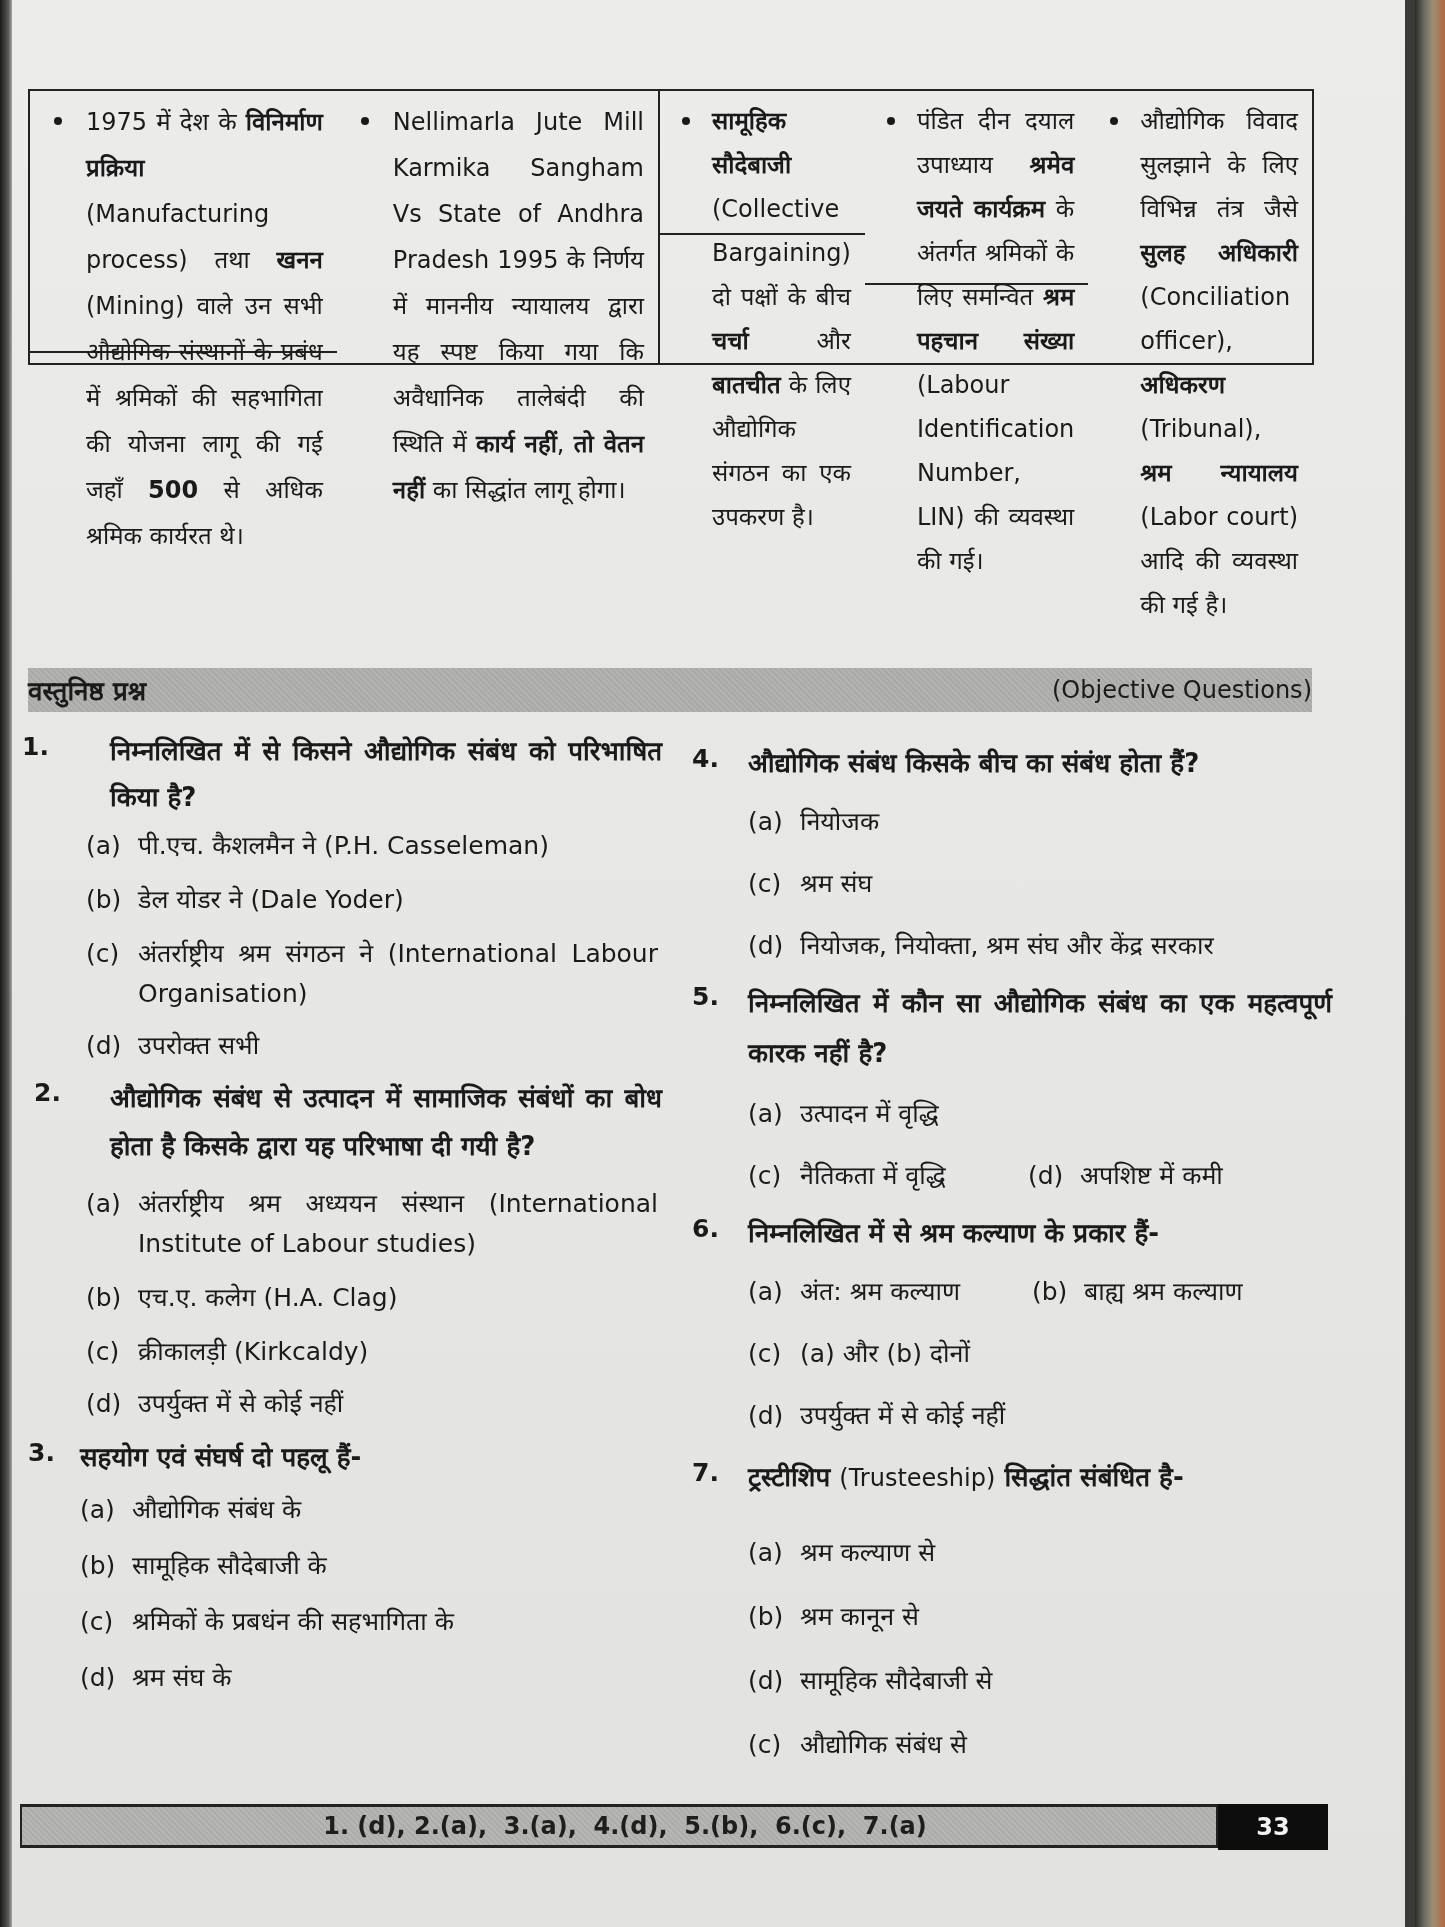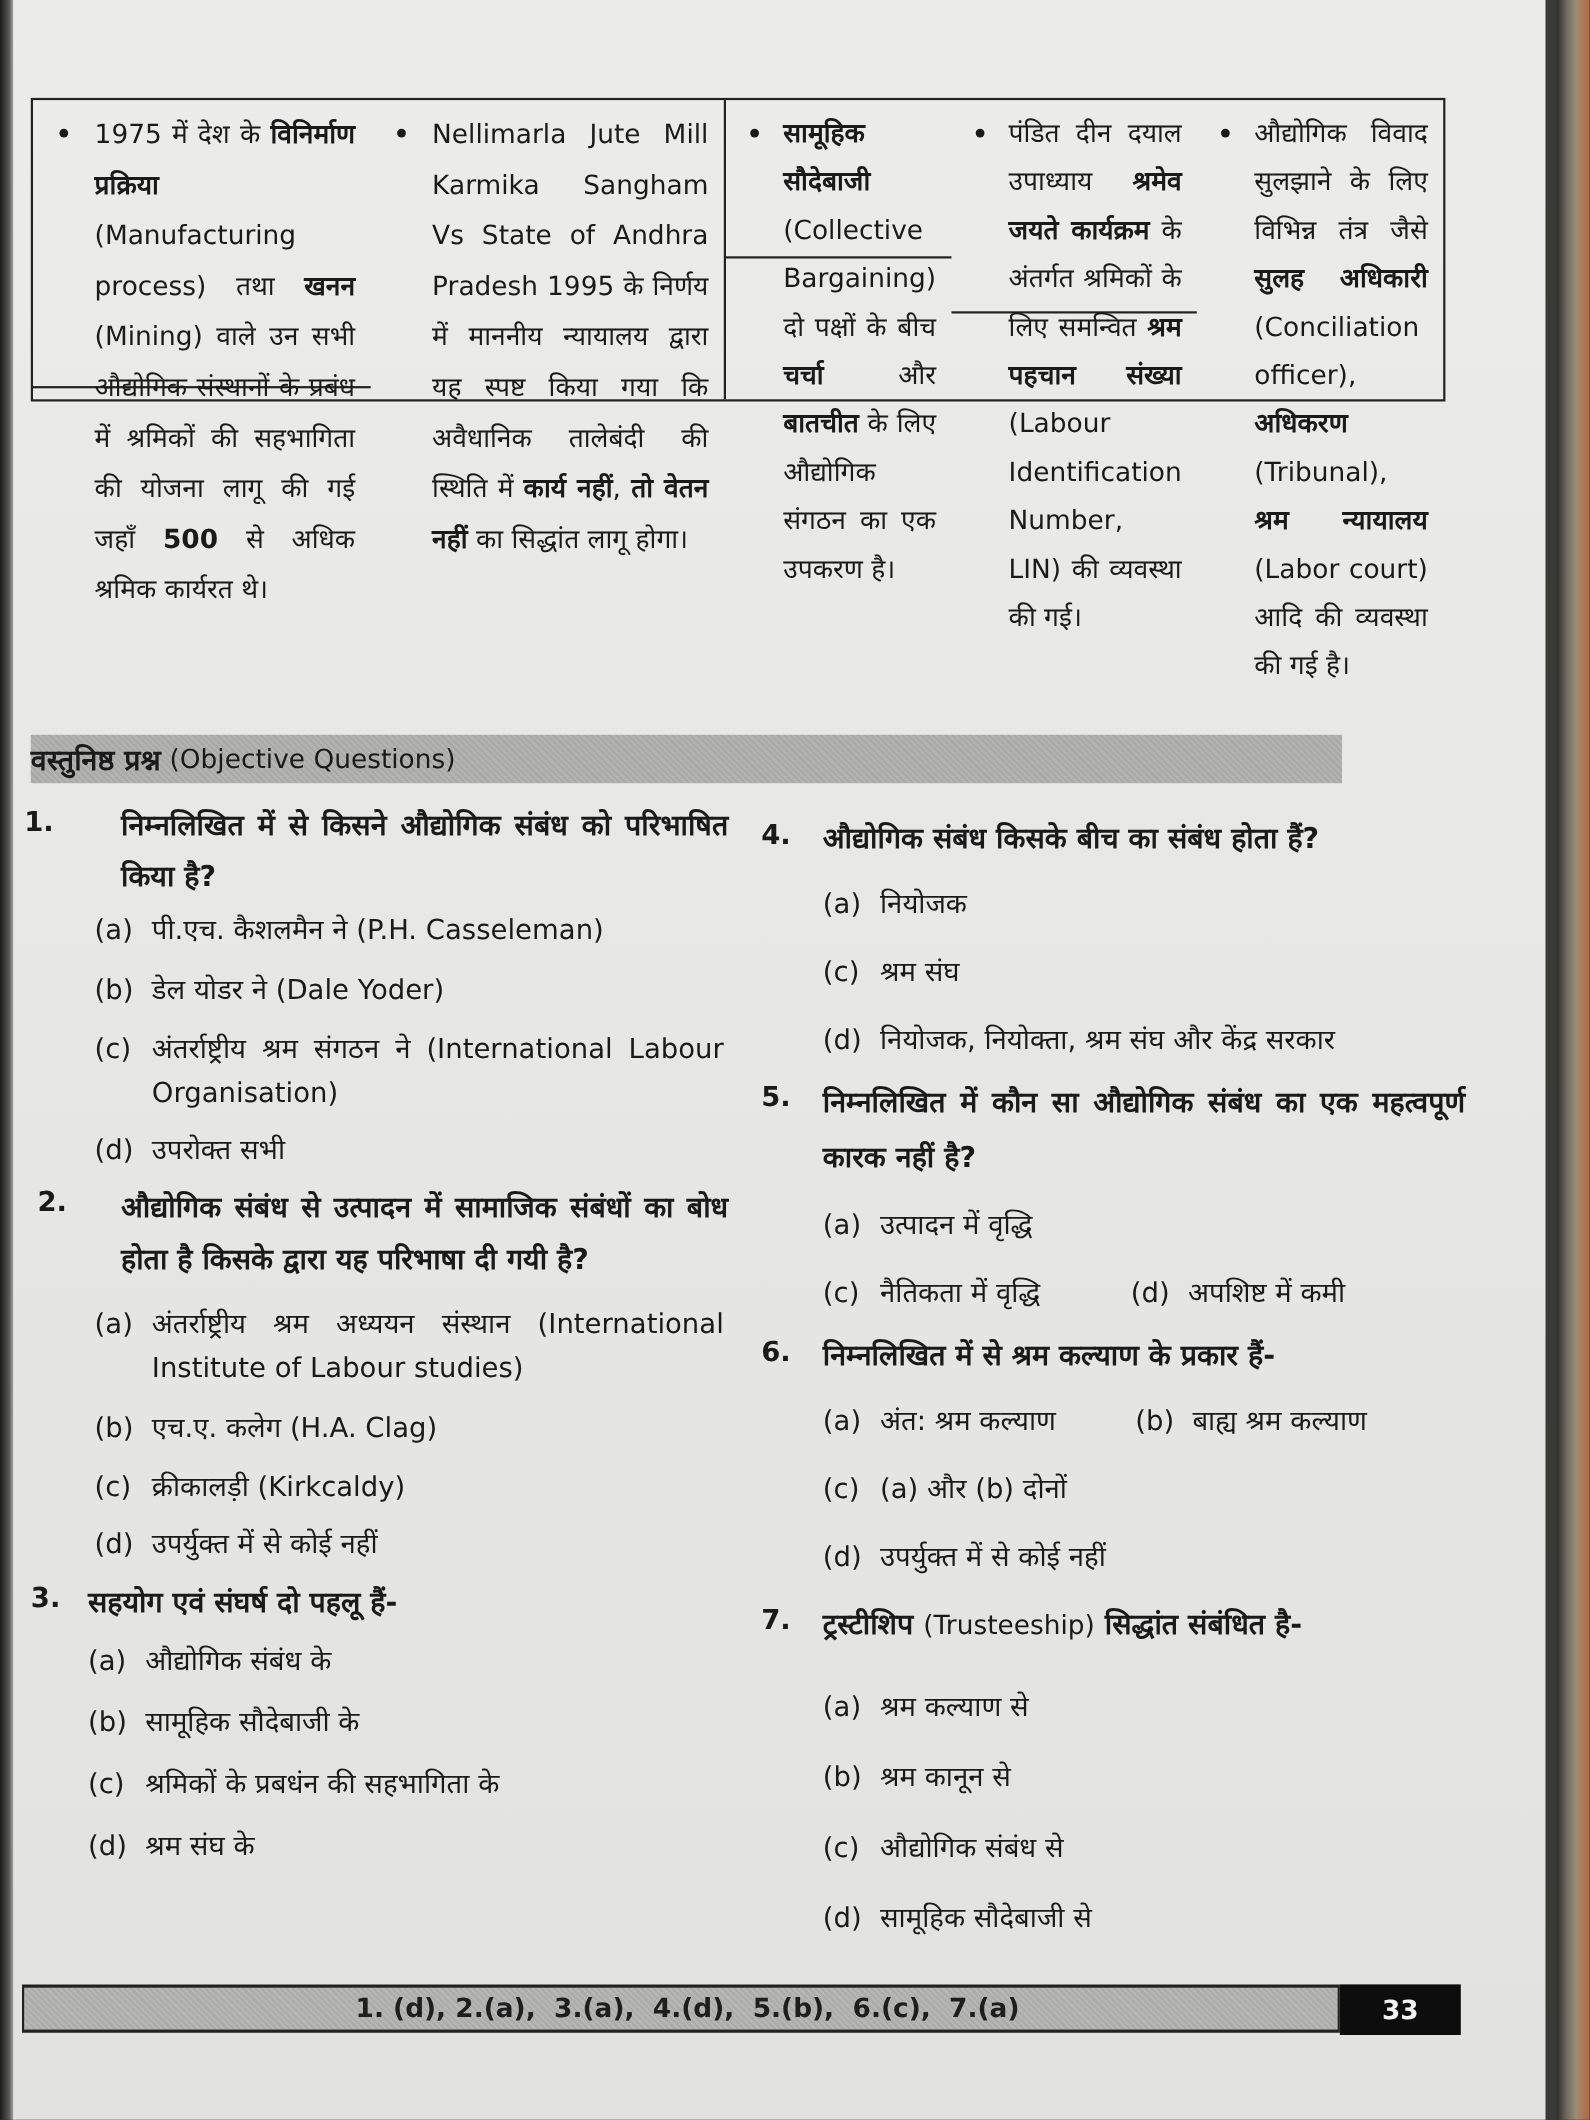--- a/index.html
+++ b/index.html
@@ -45,23 +45,23 @@
     .col.right .cell:nth-child(3) { height: 196px; box-sizing: border-box; line-height: 44px; }
     .bullet {
       position: absolute; left: 24px; top: 26px;
       width: 8px; height: 8px; border-radius: 50%; background: #1a1a1a;
     }
     .col.right .bullet { left: 22px; }
     b { font-weight: bold; }
 
     
     .section-bar {
-      position: absolute; left: 16px; top: 668px; width: 1192px; height: 44px;
+      position: absolute; left: 16px; top: 668px; width: 1284px; height: 44px;
       background: repeating-linear-gradient(45deg, #b3b3b2 0 2px, #a9a9a8 2px 4px);
-      display: flex; align-items: center; justify-content: flex-start;
+      display: flex; align-items: center; justify-content: space-between;
       font-size: 24px;
     }
     .section-bar .hi { font-weight: bold; font-size: 26px; margin-right: 8px; }
 
     
     .qcol { position: absolute; font-size: 25px; }
     .qcol.left { left: 10px; top: 728px; width: 640px; }
     .qcol.right { left: 680px; top: 740px; width: 640px; }
     .q { position: relative; margin: 0; }
     .qnum { position: absolute; left: 0; top: 0; font-weight: bold; }
@@ -197,22 +197,22 @@
 
     <div class="q" style="margin-top:18px;">
       <span class="qnum" style="top:4px;">7.</span>
       <div class="qtext" style="margin-left:56px;">
         <span>ट्रस्टीशिप</span>
         <span style="font-weight:normal; font-size:24px;">(Trusteeship)</span>
         <span>सिद्धांत संबंधित है-</span>
       </div>
       <div class="opt" style="margin-top:32px; margin-left:56px;"><span class="lbl">(a)</span><span>श्रम कल्याण से</span></div>
       <div class="opt" style="margin-top:24px; margin-left:56px;"><span class="lbl">(b)</span><span>श्रम कानून से</span></div>
+      <div class="opt" style="margin-top:24px; margin-left:56px;"><span class="lbl">(d)</span><span>सामूहिक सौदेबाजी से</span></div>
       <div class="opt" style="margin-top:24px; margin-left:56px;"><span class="lbl">(c)</span><span>औद्योगिक संबंध से</span></div>
-      <div class="opt" style="margin-top:24px; margin-left:56px;"><span class="lbl">(d)</span><span>सामूहिक सौदेबाजी से</span></div>
     </div>
   </div>
 
   <div class="answer-bar">
     <span style="white-space:pre;">1. (d), 2.(a),  3.(a),  4.(d),  5.(b),  6.(c),  7.(a)</span>
   </div>
   <div class="page-num">33</div>
 </div>
 
 </body></html>

